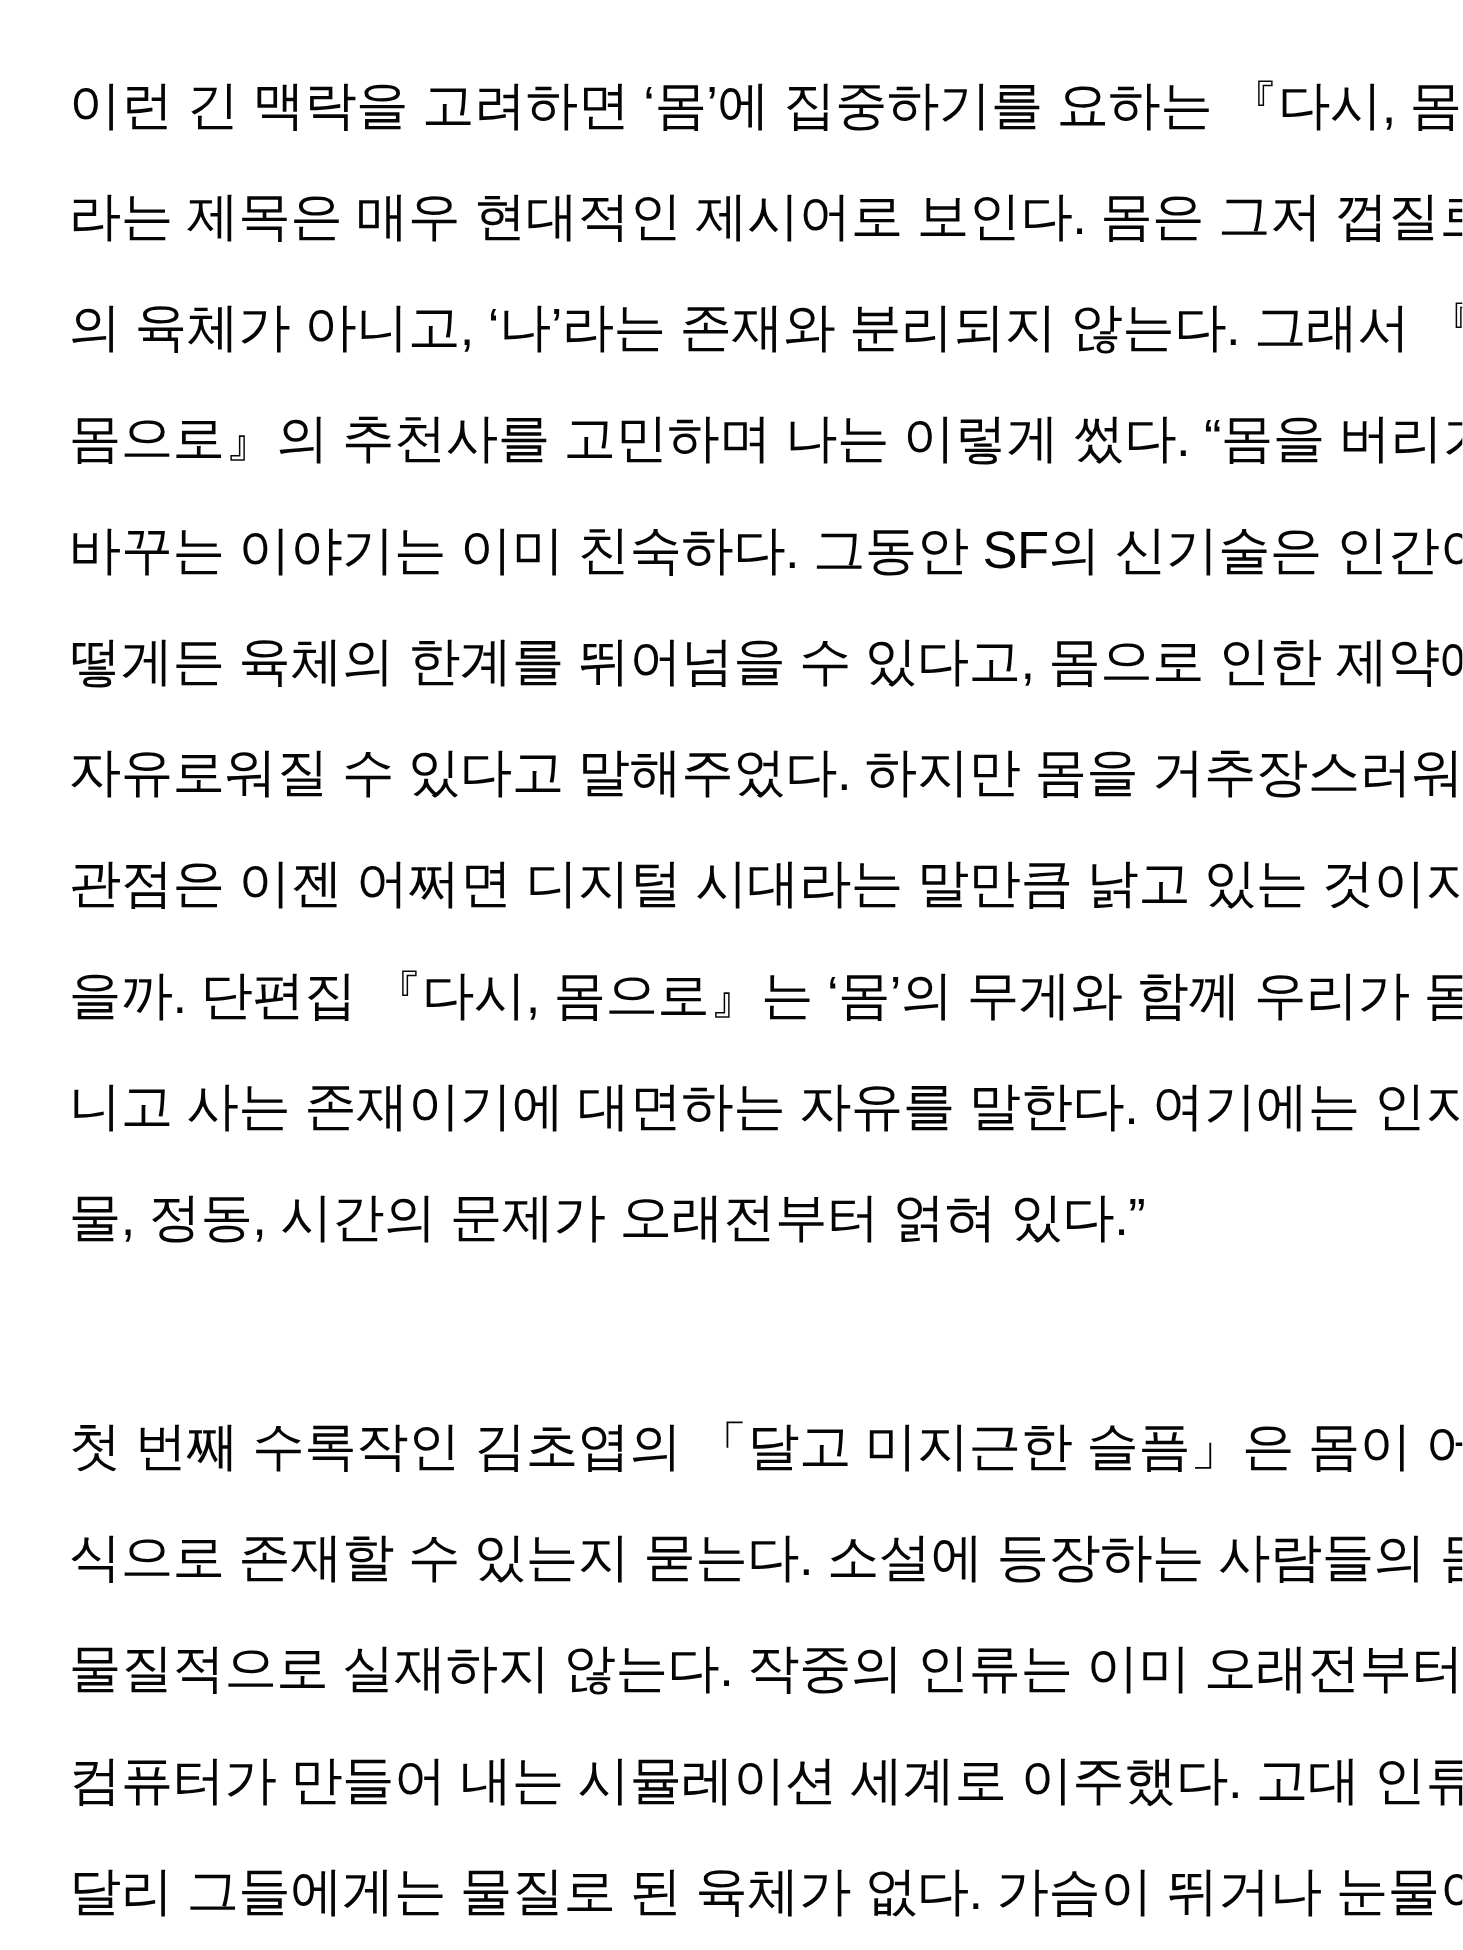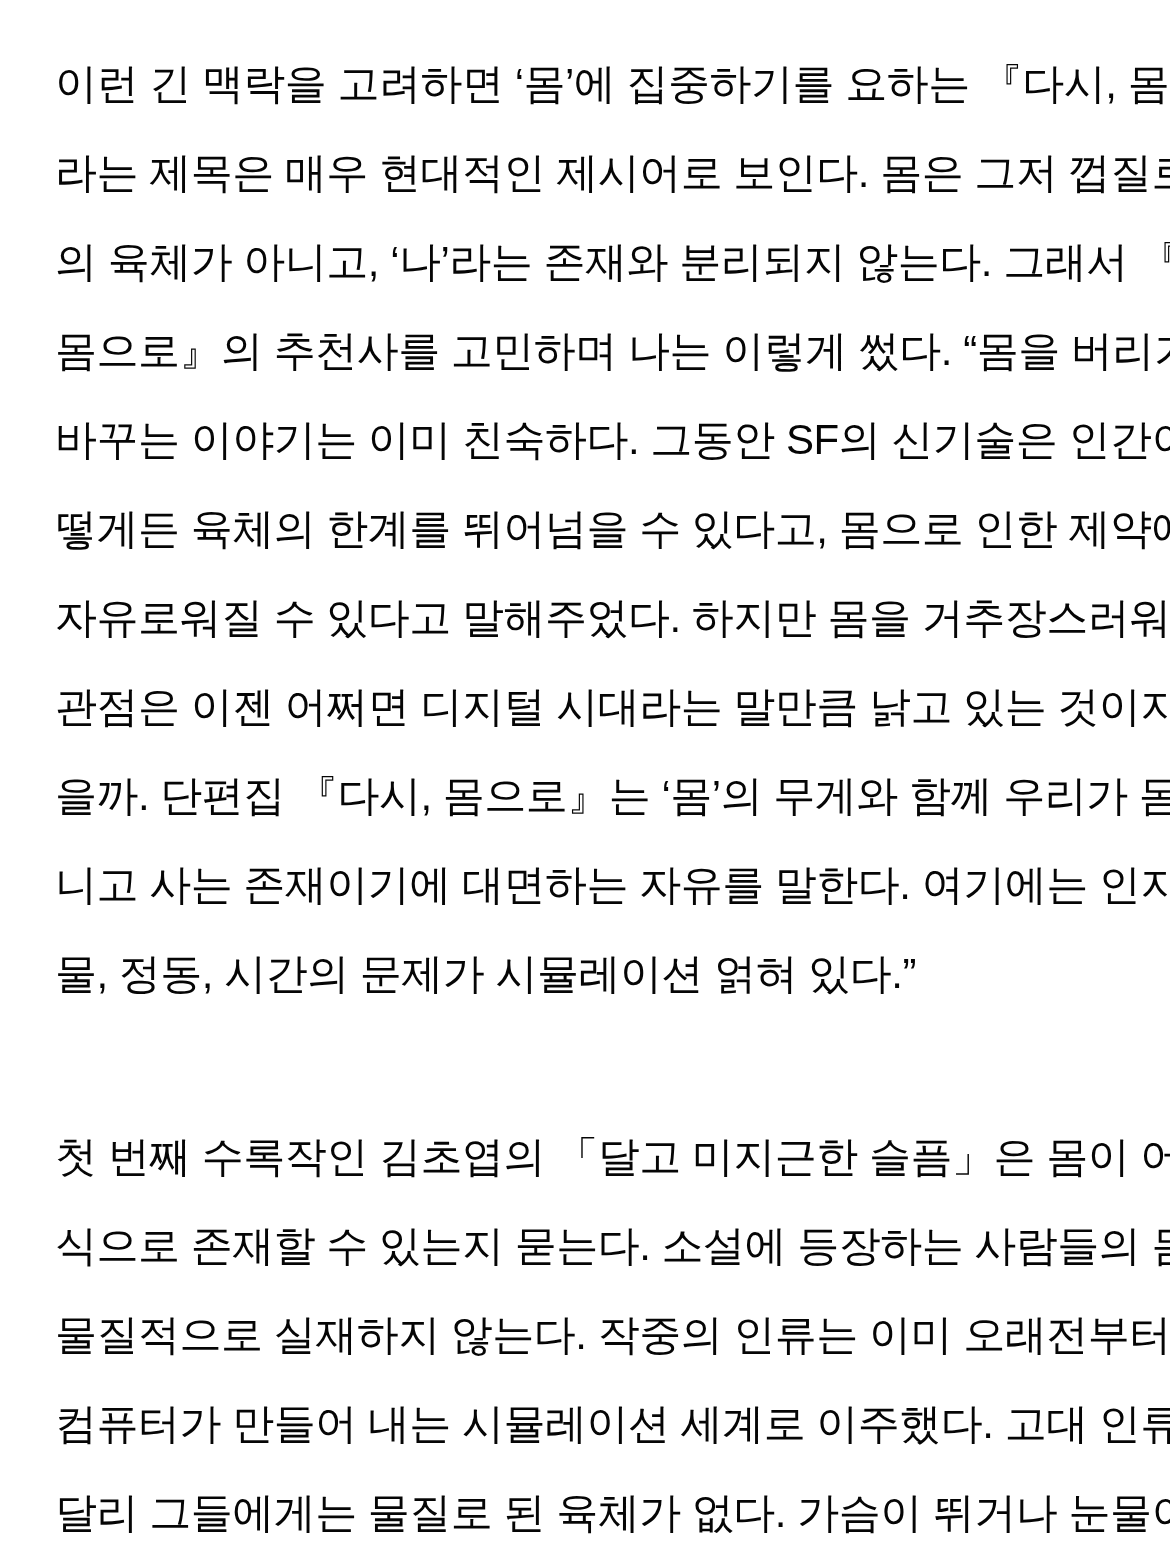--- a/index.html
+++ b/index.html
@@ -43,21 +43,21 @@
     <div class="line">이런 긴 맥락을 고려하면 ‘몸’에 집중하기를 요하는 『다시, 몸으로』</div>
     <div class="line">라는 제목은 매우 현대적인 제시어로 보인다. 몸은 그저 껍질로서</div>
     <div class="line">의 육체가 아니고, ‘나’라는 존재와 분리되지 않는다. 그래서 『다시,</div>
     <div class="line">몸으로』의 추천사를 고민하며 나는 이렇게 썼다. “몸을 버리거나</div>
     <div class="line">바꾸는 이야기는 이미 친숙하다. 그동안 SF의 신기술은 인간이 어</div>
     <div class="line">떻게든 육체의 한계를 뛰어넘을 수 있다고, 몸으로 인한 제약에서</div>
     <div class="line">자유로워질 수 있다고 말해주었다. 하지만 몸을 거추장스러워하는</div>
     <div class="line">관점은 이젠 어쩌면 디지털 시대라는 말만큼 낡고 있는 것이지 않</div>
     <div class="line">을까. 단편집 『다시, 몸으로』는 ‘몸’의 무게와 함께 우리가 몸을 지</div>
     <div class="line">니고 사는 존재이기에 대면하는 자유를 말한다. 여기에는 인지, 생</div>
-    <div class="line">물, 정동, 시간의 문제가 시뮬레이션 얽혀 있다.”</div>
+    <div class="line">물, 정동, 시간의 문제가 오래전부터 얽혀 있다.”</div>
   </div>
 
   <div class="paragraph">
     <div class="line">첫 번째 수록작인 김초엽의 「달고 미지근한 슬픔」은 몸이 어떤 방</div>
     <div class="line">식으로 존재할 수 있는지 묻는다. 소설에 등장하는 사람들의 몸은</div>
     <div class="line">물질적으로 실재하지 않는다. 작중의 인류는 이미 오래전부터 양자</div>
     <div class="line">컴퓨터가 만들어 내는 시뮬레이션 세계로 이주했다. 고대 인류와</div>
     <div class="line">달리 그들에게는 물질로 된 육체가 없다. 가슴이 뛰거나 눈물이 나</div>
   </div>
 

